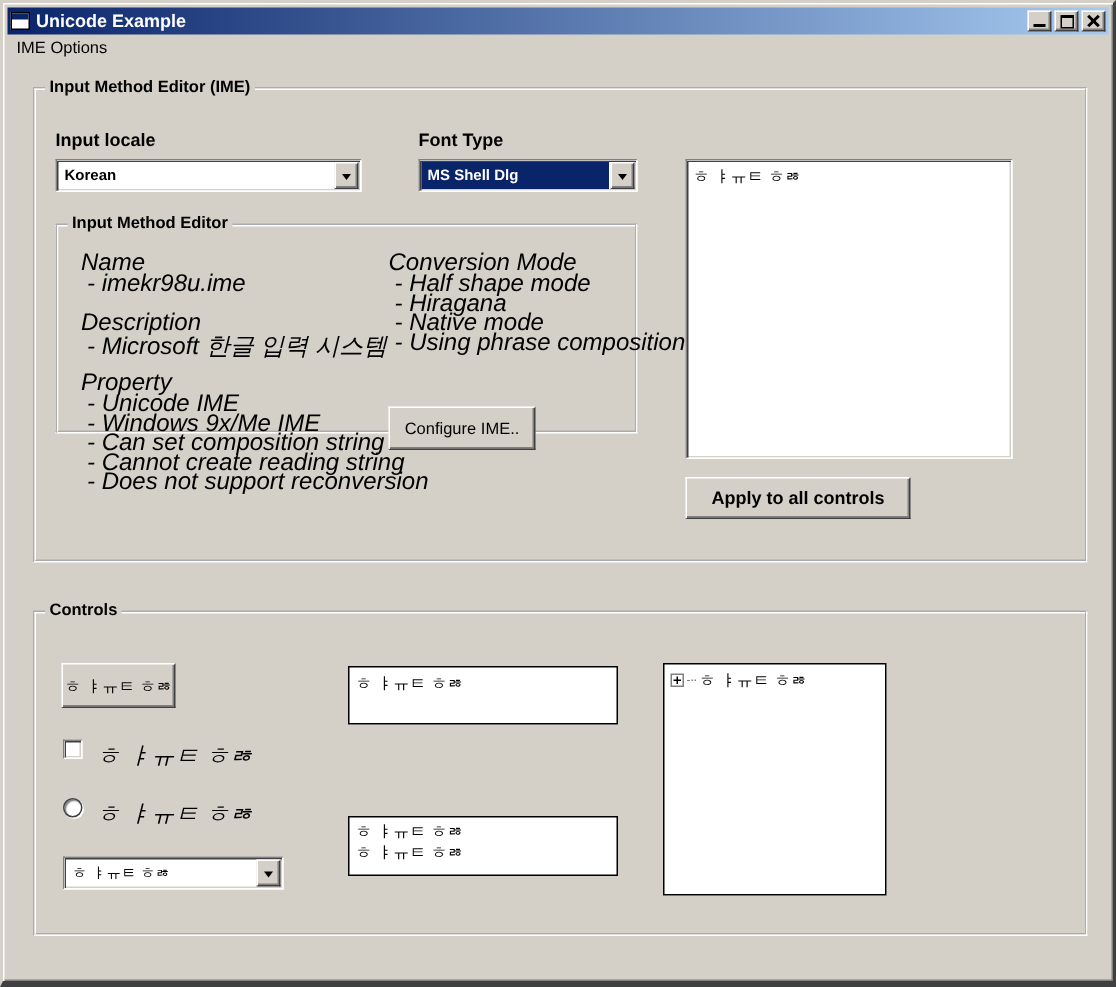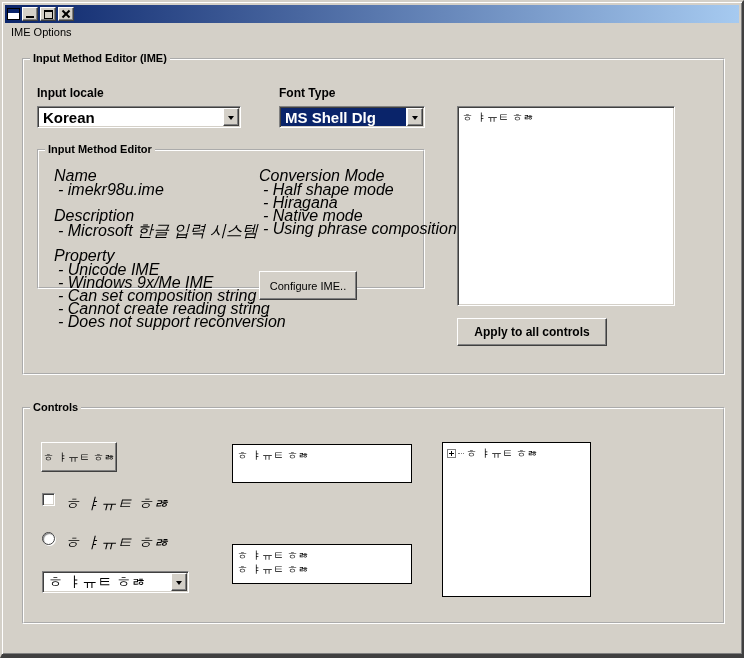--- a/index.html
+++ b/index.html
@@ -63,21 +63,21 @@
     box-shadow: inset -1px -1px 0 #808080, inset 1px 1px 0 #d4d0c8;
     display:flex; align-items:center; justify-content:center;
     font-size:11px; color:#000; cursor:default;
   }
 
   .combo { position:absolute; height:22px; display:flex;
     border:1px solid; border-color:#808080 #ffffff #ffffff #808080;
     box-shadow: inset 1px 1px 0 #404040, inset -1px -1px 0 #d4d0c8;
     background:#fff; }
   .combo-field { flex:1 1 auto; display:flex; align-items:center; padding-left:4px;
-    font-size:15px; overflow:hidden; margin:1px 0 1px 1px; }
+    font-size:10px; overflow:hidden; margin:1px 0 1px 1px; }
   .combo-field.selected { background:#0a246a; color:#ffffff; font-weight:bold; }
   .combo-field.boldtext { font-weight:bold; }
   .combo-btn { flex:0 0 16px; margin:1px; background:#d4d0c8;
     border:1px solid; border-color:#ffffff #404040 #404040 #ffffff;
     box-shadow: inset -1px -1px 0 #808080;
     display:flex; align-items:center; justify-content:center; }
   .arrow-down { width:0; height:0; border:3px solid transparent; border-top:4px solid #000; margin-top:4px; }
 
   .flatbox { position:absolute; background:#ffffff; border:1px solid #000000; font-size:11px; padding:3px 4px; overflow:hidden; }
 
@@ -93,20 +93,21 @@
   .tree-plus::after  { content:""; position:absolute; left:3px; top:1px; width:1px; height:5px; background:#000; }
   .tree-dots { width:6px; border-top:1px dotted #808080; flex:0 0 auto; }
 </style>
 </head>
 <body>
 
 <div class="window">
 
   <div class="titlebar">
     <div class="title-icon"></div>
+    <div class="title-text">Unicode Example</div>
     <div class="winbtns">
       <div class="winbtn">
           <div class="glyph-min"></div>
         </div>
       <div class="winbtn">
           <div class="glyph-max"></div>
         </div>
       <div class="winbtn">
           <div class="glyph-close"></div>
         </div>

